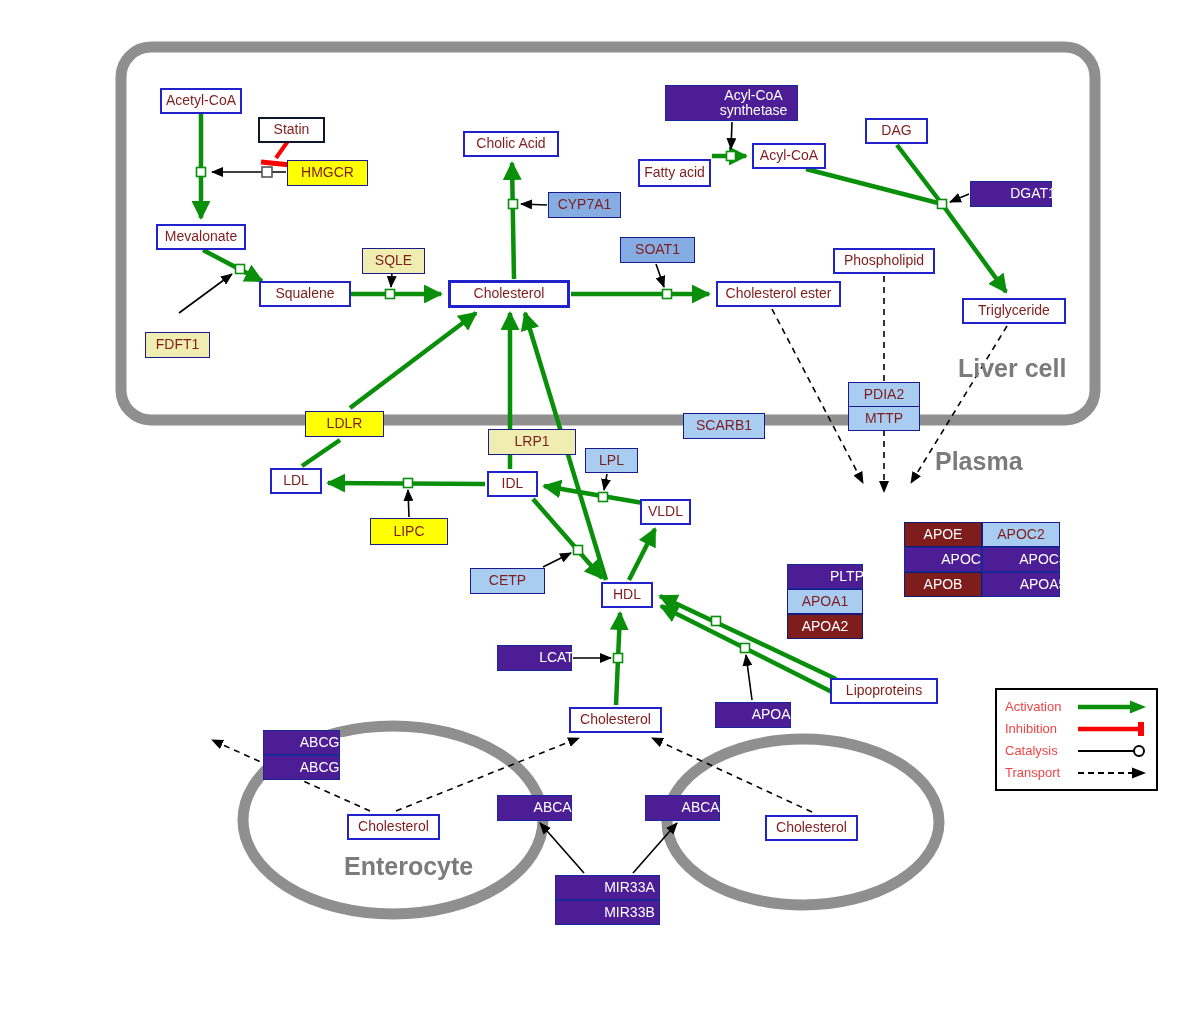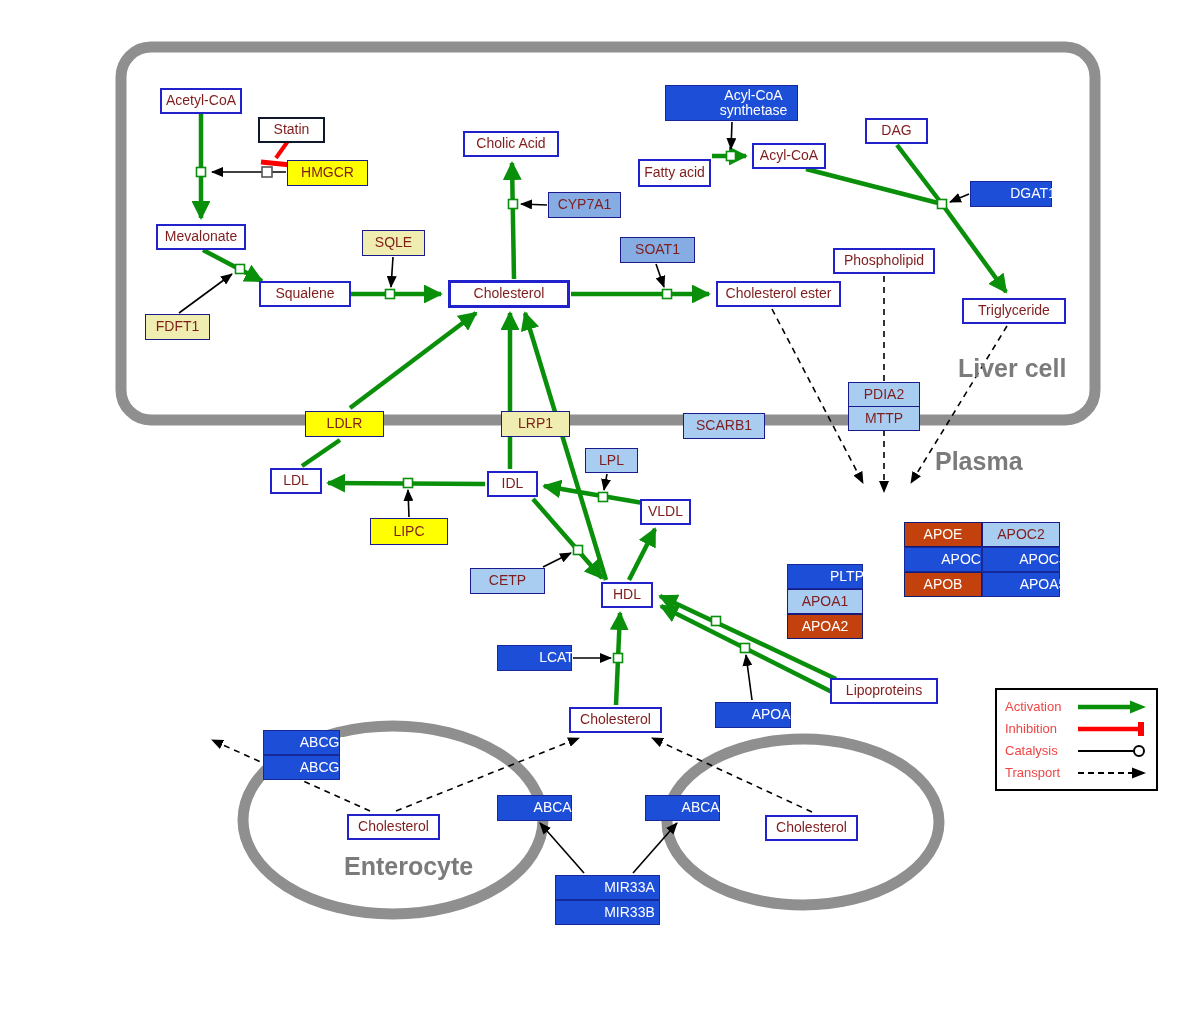--- a/index.html
+++ b/index.html
@@ -7,25 +7,25 @@
   .stage { position:relative; width:1200px; height:1013px; background:#fff; overflow:hidden; }
   svg.layer { position:absolute; left:0; top:0; }
   .node {
     position:absolute; display:flex; align-items:center; justify-content:center;
     text-align:center; font-size:14px; color:#7f1d1d; background:#fff; line-height:1.08;
   }
   .m   { border:2px solid #2222cc; }
   .m-hub { border-width:3px; }
   .m-red { border:2px solid #0f172a; }
   .gy  { background:#ffff00; border:1px solid #1a1a8c; }
-  .gp  { background:#efeeb0; border:1px solid #1a1a8c; }
+  .gp  { background:#efeeb0; border:1px solid #1a1a8c;margin-top:18px; }
   .glb { background:#a9ccf1; border:1px solid #1a1a8c; }
   .gmb { background:#86ade3; border:1px solid #1a1a8c; }
-  .gb  { background:#1d4ed8; border:1px solid #16289a; color:#fff;padding-left:44px; }
-  .gdb { background:#c2410c; border:1px solid #101d73; color:#fff; }
+  .gb  { background:#4c1d95; border:1px solid #16289a; color:#fff;padding-left:44px; }
+  .gdb { background:#7f1d1d; border:1px solid #101d73; color:#fff; }
   .cmp-label { position:absolute; font-weight:bold; font-size:25px; color:#7b7b7b; white-space:nowrap; }
   .legend {
     position:absolute; left:995px; top:688px; width:163px; height:103px;
     border:2px solid #000; background:#fff; padding:7px 8px;
     display:flex; flex-direction:column; justify-content:space-between;
   }
   .legend-row { display:flex; align-items:center; justify-content:space-between; height:19px; }
   .legend-row .lbl { font-size:13px; color:#ef4444; }
 </style>
 </head>
@@ -137,21 +137,21 @@
   <div class="node m" style="left:638px;top:159px;width:73px;height:28px">Fatty acid</div>
   <div class="node m" style="left:752px;top:143px;width:74px;height:26px">Acyl-CoA</div>
   <div class="node m" style="left:865px;top:118px;width:63px;height:26px">DAG</div>
   <div class="node gb" style="left:970px;top:181px;width:82px;height:26px">DGAT1</div>
   <div class="node m" style="left:833px;top:248px;width:102px;height:26px">Phospholipid</div>
   <div class="node m" style="left:962px;top:298px;width:104px;height:26px">Triglyceride</div>
   <div class="node glb" style="left:848px;top:382px;width:72px;height:25px">PDIA2</div>
   <div class="node glb" style="left:848px;top:406px;width:72px;height:25px">MTTP</div>
 
   <div class="node gy" style="left:305px;top:411px;width:79px;height:26px">LDLR</div>
-  <div class="node gp" style="left:501px;top:411px;width:69px;height:26px">LRP1</div>
+  <div class="node gp" style="left:488px;top:411px;width:88px;height:26px">LRP1</div>
   <div class="node glb" style="left:683px;top:413px;width:82px;height:26px">SCARB1</div>
 
   <div class="node m" style="left:270px;top:468px;width:52px;height:26px">LDL</div>
   <div class="node m" style="left:487px;top:471px;width:51px;height:26px">IDL</div>
   <div class="node glb" style="left:585px;top:448px;width:53px;height:25px">LPL</div>
   <div class="node m" style="left:640px;top:499px;width:51px;height:26px">VLDL</div>
   <div class="node gy" style="left:370px;top:518px;width:78px;height:27px">LIPC</div>
   <div class="node glb" style="left:470px;top:568px;width:75px;height:26px">CETP</div>
   <div class="node m" style="left:601px;top:582px;width:52px;height:26px">HDL</div>
   <div class="node gb" style="left:787px;top:564px;width:76px;height:25px">PLTP</div>

